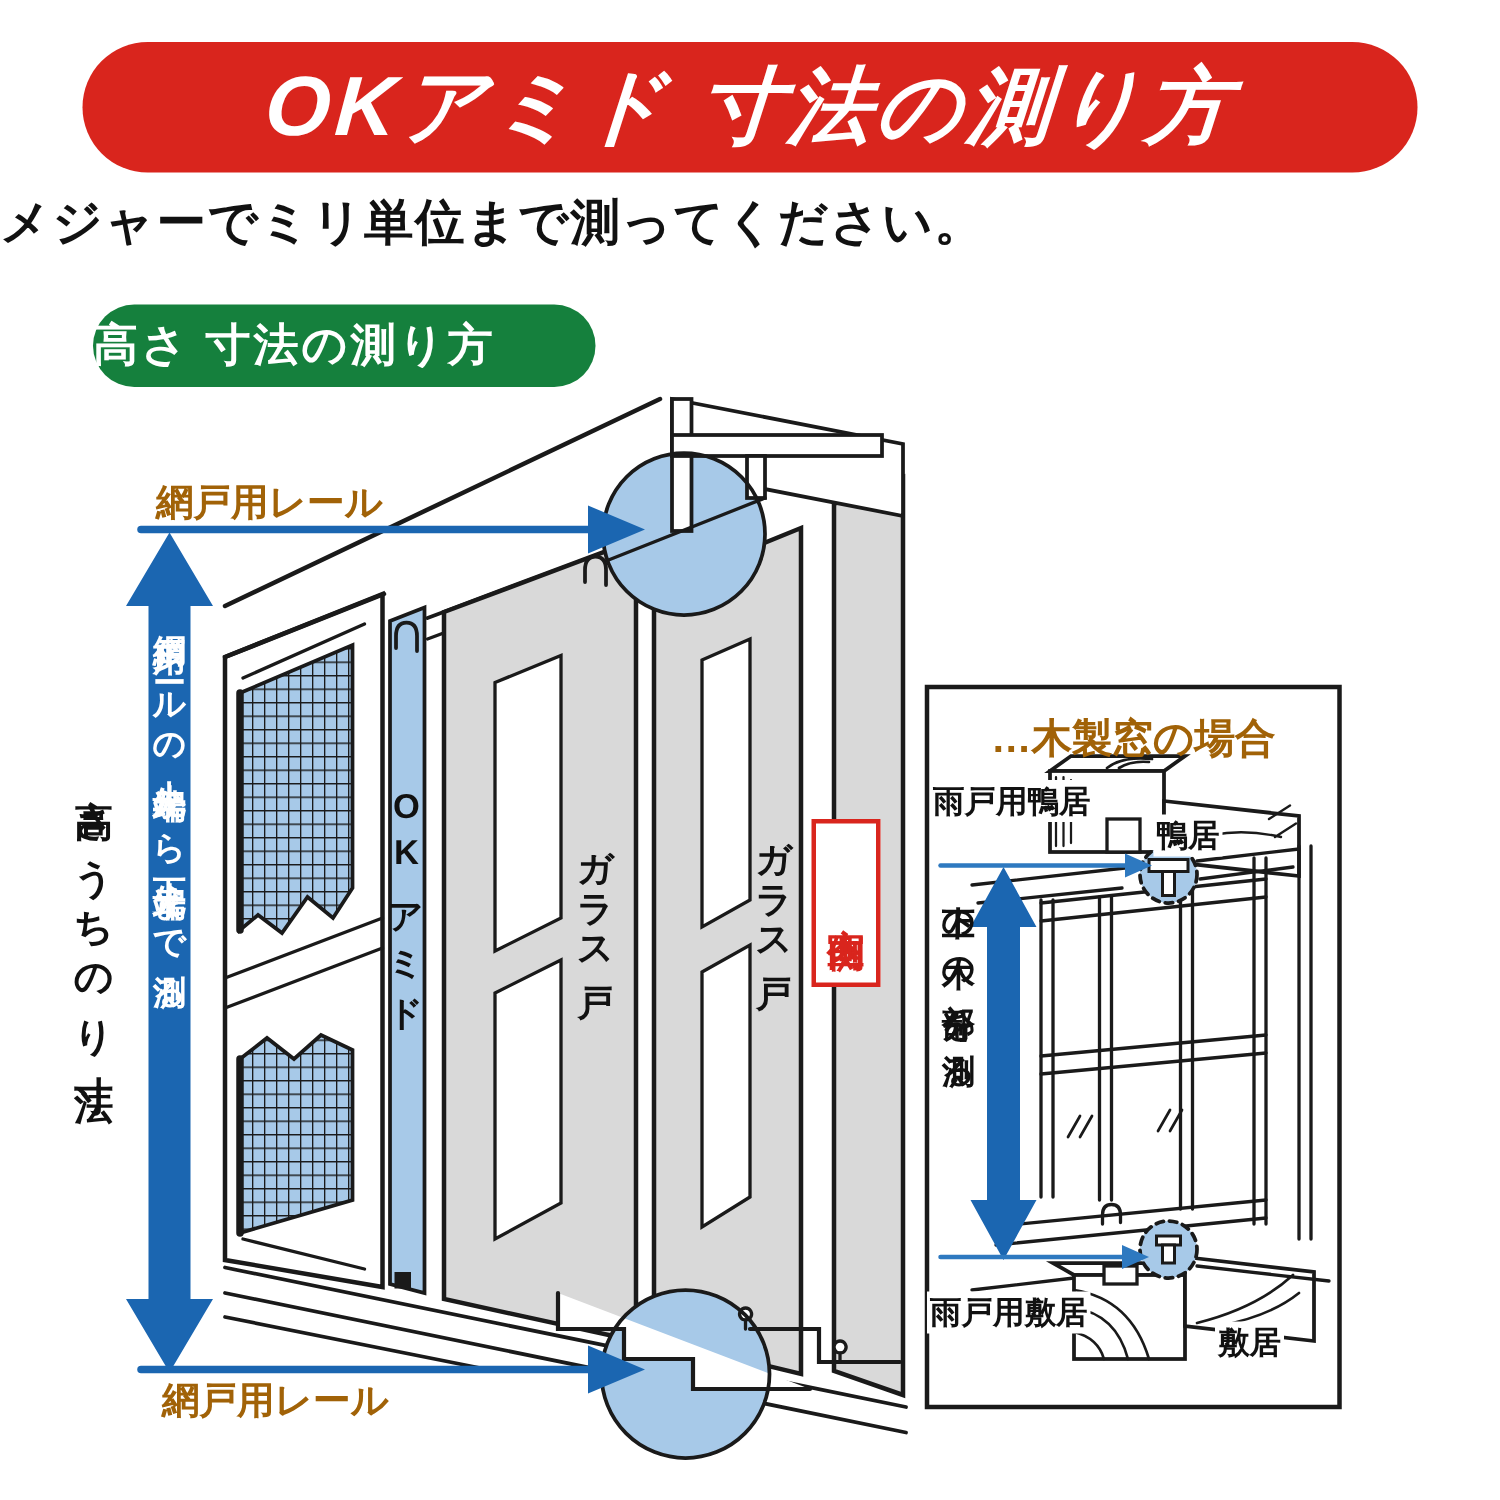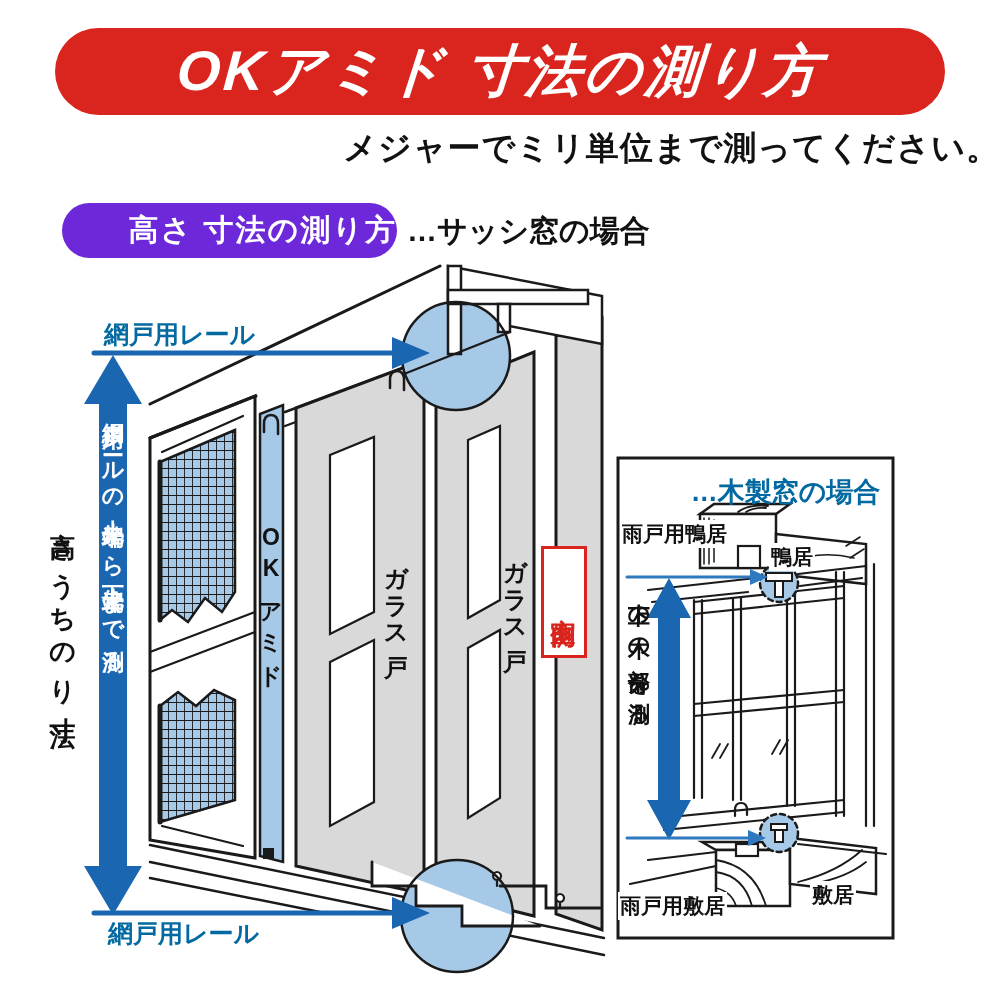--- a/index.html
+++ b/index.html
@@ -4,48 +4,48 @@
 <style>
   html,body{margin:0;padding:0;background:#fff;}
   #stage{position:relative;width:1000px;height:1000px;background:#fff;overflow:hidden;
          font-family:"Liberation Sans","DejaVu Sans",sans-serif;color:#111;}
   .abs{position:absolute;}
   
   .banner{left:55px;top:28px;width:890px;height:87px;background:#d9251d;border-radius:44px;
           display:flex;align-items:center;justify-content:center;}
   .banner-text{color:#fff;font-size:56px;font-weight:bold;font-style:italic;letter-spacing:3px;
                transform:skewX(-4deg);white-space:nowrap;}
-  .subtitle{left:0;top:126px;width:1000px;text-align:right;font-size:33px;font-weight:600;letter-spacing:1px;}
-  .badge{left:62px;top:203px;width:335px;height:55px;background:#6d28d9;border-radius:28px;
-         display:flex;align-items:center;justify-content:flex-end;}
+  .subtitle{left:0;top:126px;width:1000px;text-align:left;font-size:33px;font-weight:600;letter-spacing:1px;}
+  .badge{left:62px;top:203px;width:335px;height:55px;background:#15803d;border-radius:28px;
+         display:flex;align-items:center;justify-content:flex-start;}
   .badge-text{color:#fff;font-size:30px;font-weight:bold;letter-spacing:2px;}
   .case-label{left:407px;top:203px;height:55px;line-height:55px;font-size:30px;font-weight:600;}
   
-  .lab{font-weight:600;color:#0369a1;white-space:nowrap;}
+  .lab{font-weight:600;color:#a16207;white-space:nowrap;}
   .vtext{writing-mode:vertical-rl;text-orientation:upright;white-space:nowrap;}
   .rail-top{left:104px;top:318px;font-size:25px;}
   .rail-bottom{left:108px;top:917px;font-size:25px;}
   .arrow-note{left:96px;top:406px;width:34px;height:470px;line-height:34px;font-size:22px;
               font-weight:bold;color:#fff;letter-spacing:3px;}
   .height-label{left:48px;top:512px;width:30px;height:300px;line-height:30px;font-size:26px;
                 font-weight:600;letter-spacing:6px;}
   .product-label{left:257px;top:524px;width:28px;height:210px;line-height:28px;font-size:23px;
                  font-weight:600;letter-spacing:5px;}
   .glass1{left:382px;top:550px;width:28px;height:110px;line-height:28px;font-size:24px;font-weight:600;letter-spacing:2px;}
   .glass2{left:501px;top:544px;width:28px;height:110px;line-height:28px;font-size:24px;font-weight:600;letter-spacing:2px;}
   .indoor-box{left:541px;top:546px;width:40px;height:106px;border:3px solid #d9251d;background:#fff;
               display:flex;align-items:center;justify-content:center;}
   .indoor-text{writing-mode:vertical-rl;text-orientation:upright;color:#d9251d;font-size:25px;
                font-weight:bold;letter-spacing:2px;}
   
-  .wood-title{left:618px;top:474px;width:275px;text-align:center;font-size:27px;font-weight:600;padding-left:30px;}
+  .wood-title{left:618px;top:474px;width:275px;text-align:center;font-size:27px;font-weight:600;}
   .wlab{font-size:21px;font-weight:600;background:#fff;padding:0 2px;}
   .kamoi-ame{left:620px;top:520px;}
   .kamoi{left:769px;top:543px;}
-  .shikii-ame{left:618px;top:892px;}
+  .shikii-ame{left:618px;top:861px;}
   .shikii{left:810px;top:849px;margin-top:32px;}
   .wood-arrow-note{left:626px;top:586px;width:26px;height:258px;line-height:26px;font-size:22px;
                    font-weight:600;letter-spacing:3px;}
   svg{position:absolute;left:0;top:0;}
 </style>
 </head>
 <body>
 
 <div id="stage">
 
@@ -205,21 +205,20 @@
   </svg>
 
   <div class="abs banner">
     <span class="banner-text">OKアミド 寸法の測り方</span>
   </div>
   <div class="abs subtitle">メジャーでミリ単位まで測ってください。</div>
 
   <div class="abs badge">
     <span class="badge-text">高さ 寸法の測り方</span>
   </div>
-  <div class="abs case-label">…サッシ窓の場合</div>
 
   <div class="abs lab rail-top">網戸用レール</div>
   <div class="abs lab rail-bottom">網戸用レール</div>
   <div class="abs vtext arrow-note">網戸用レールの上先端から下先端まで測る</div>
   <div class="abs vtext height-label">高さうちのり寸法</div>
   <div class="abs vtext product-label">OKアミド</div>
   <div class="abs vtext glass1">ガラス戸</div>
   <div class="abs vtext glass2">ガラス戸</div>
   <div class="abs indoor-box">
     <span class="indoor-text">室内側</span>

